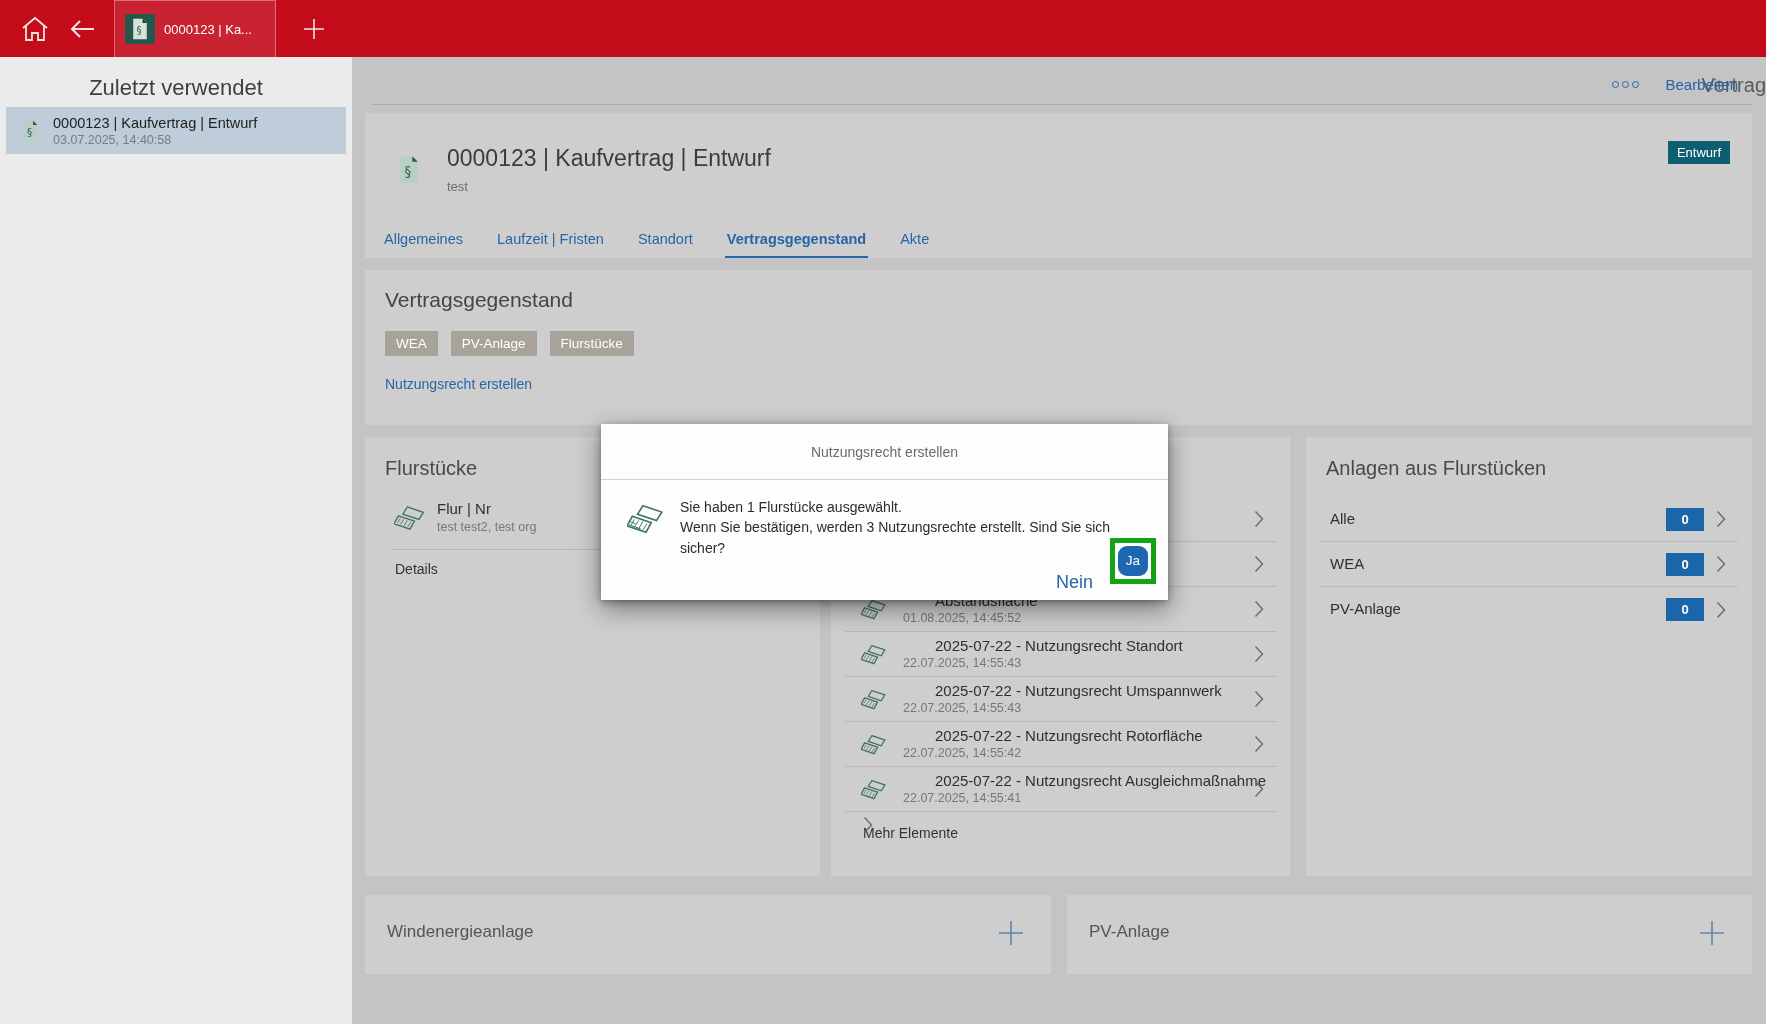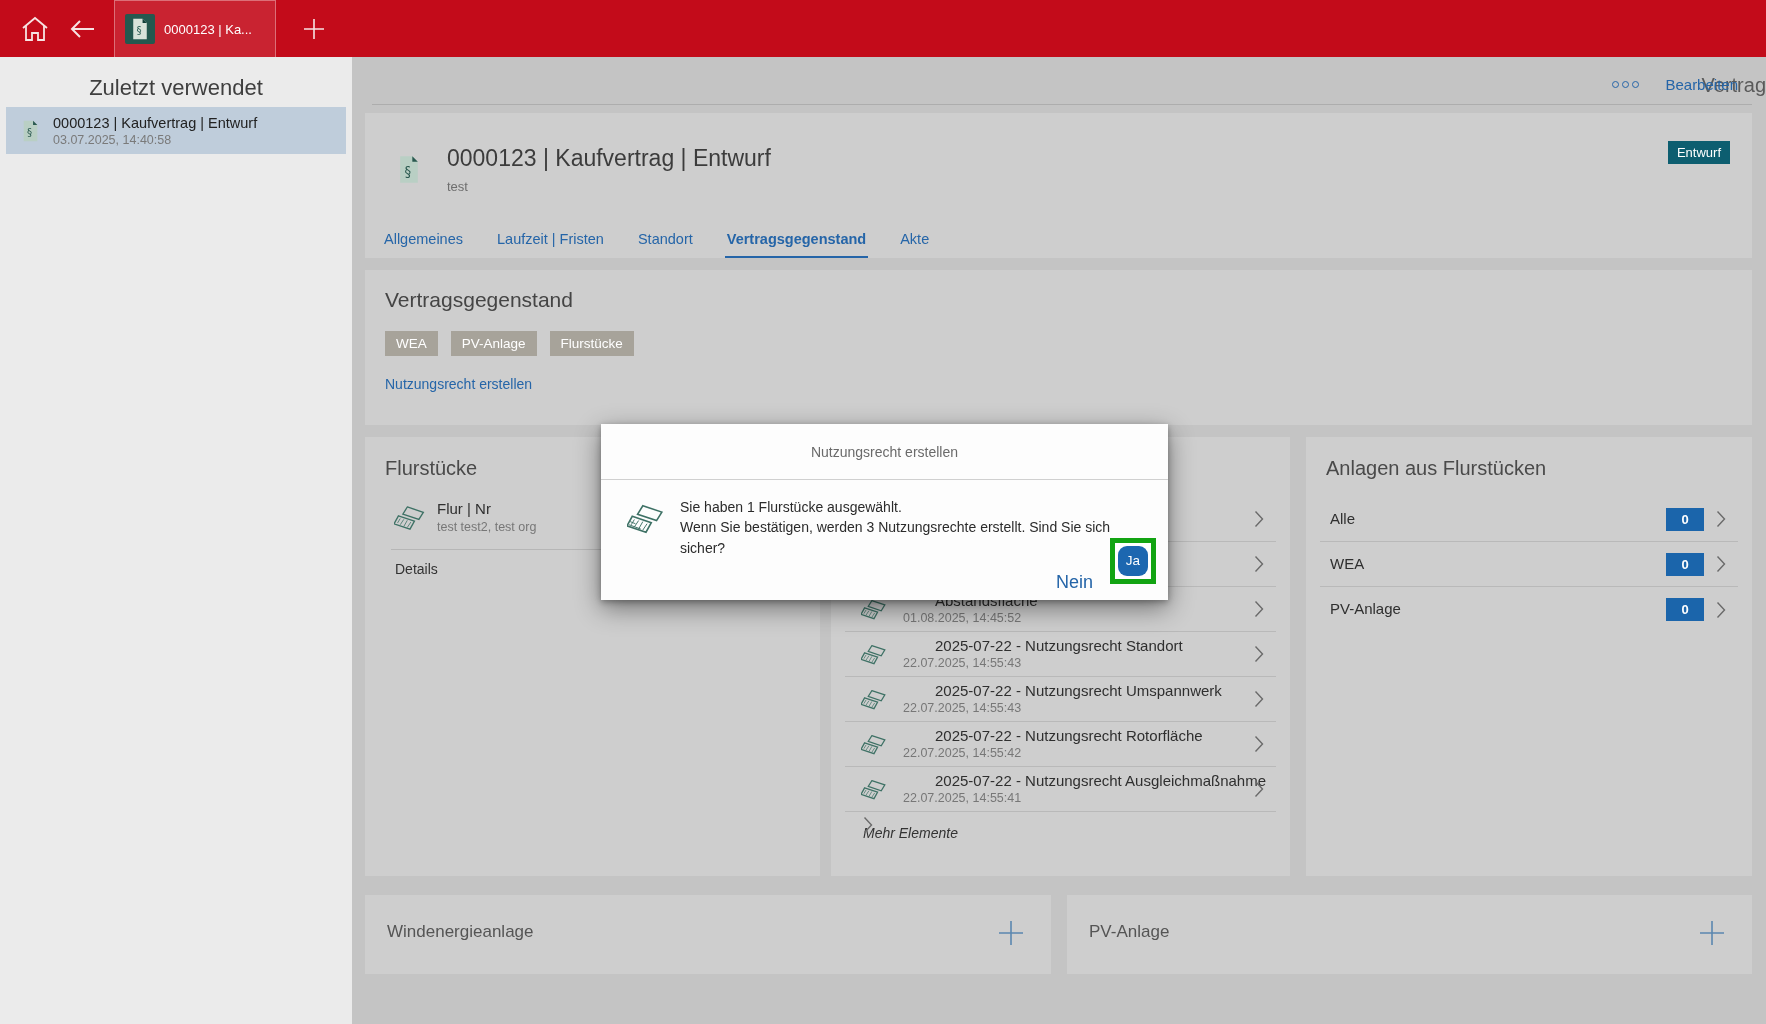--- a/index.html
+++ b/index.html
@@ -71,21 +71,21 @@
   .flur-div { position:absolute; left:26px; right:14px; top:112px; height:1px; background:#b6b6b6; }
   .details-link { position:absolute; left:30px; top:124px; font-size:14px; color:#333; cursor:pointer; }
   .list-card { left:831px; top:437px; width:459px; height:439px; }
   .lrows { position:absolute; top:60px; left:14px; right:14px; }
   .lrow { position:relative; height:45px; border-bottom:1px solid #b9b9b9; cursor:pointer; }
   .lrow .parcel { position:absolute; left:16px; top:12px; }
   .lr-title { position:absolute; left:58px; top:5px; font-size:15px; color:#2f2f2f; white-space:nowrap;margin-left:32px; }
   .lr-ts { position:absolute; left:58px; top:24px; font-size:12.5px; color:#777; }
   .chev { position:absolute; right:12px; top:50%; transform:translateY(-50%); width:10px; height:17px; }
   .more-row { position:relative; height:44px; cursor:pointer; }
-  .more-row span { position:absolute; left:18px; top:13px; font-size:14px; color:#333;font-style:italic; }
+  .more-row span { position:absolute; left:18px; top:13px; font-size:14px; color:#333; }
   .anlagen-card { left:1306px; top:437px; width:446px; height:439px; }
   .arow { position:relative; height:45px; border-bottom:1px solid #b9b9b9; cursor:pointer; }
   .arow:last-child { border-bottom:none; }
   .ar-label { position:absolute; left:10px; top:13px; font-size:15px; color:#2f2f2f; }
   .count-badge { position:absolute; right:34px; top:11px; width:38px; height:23px; background:#1b65ab;
     color:#fff; font-size:13px; font-weight:bold; display:flex; align-items:center; justify-content:center; }
   
   .bottom-card { height:79px; top:895px; }
   .bc1 { left:365px; width:686px; }
   .bc2 { left:1067px; width:685px; }

